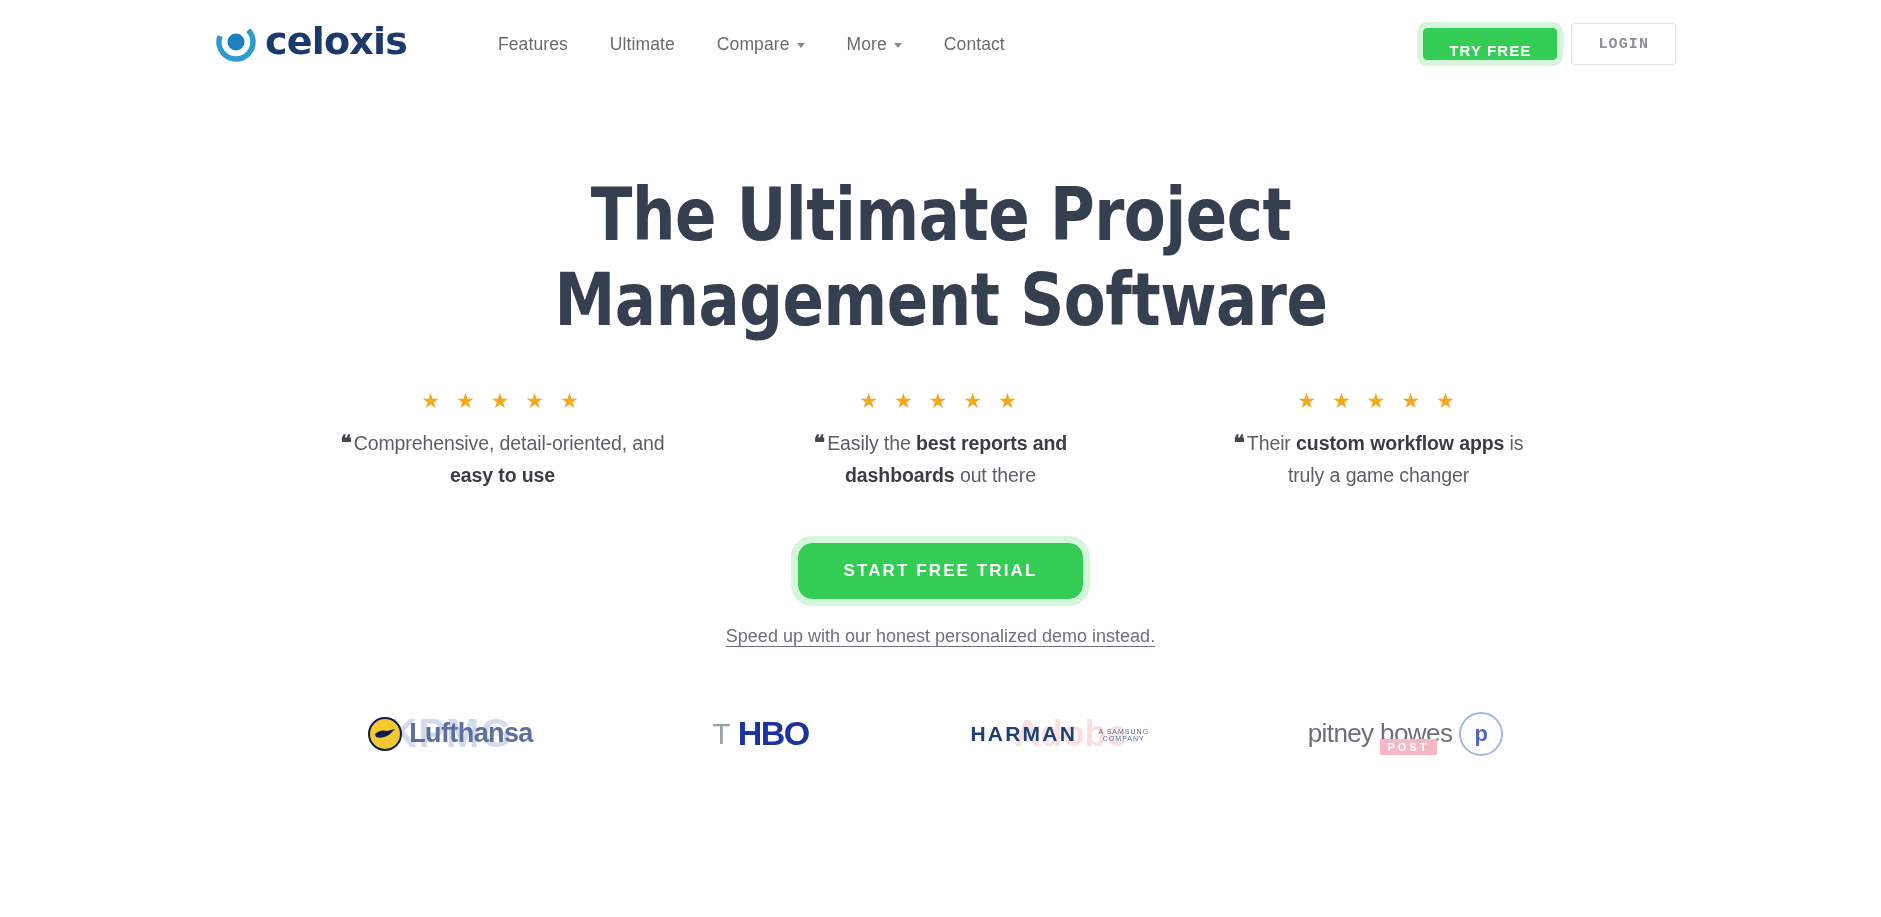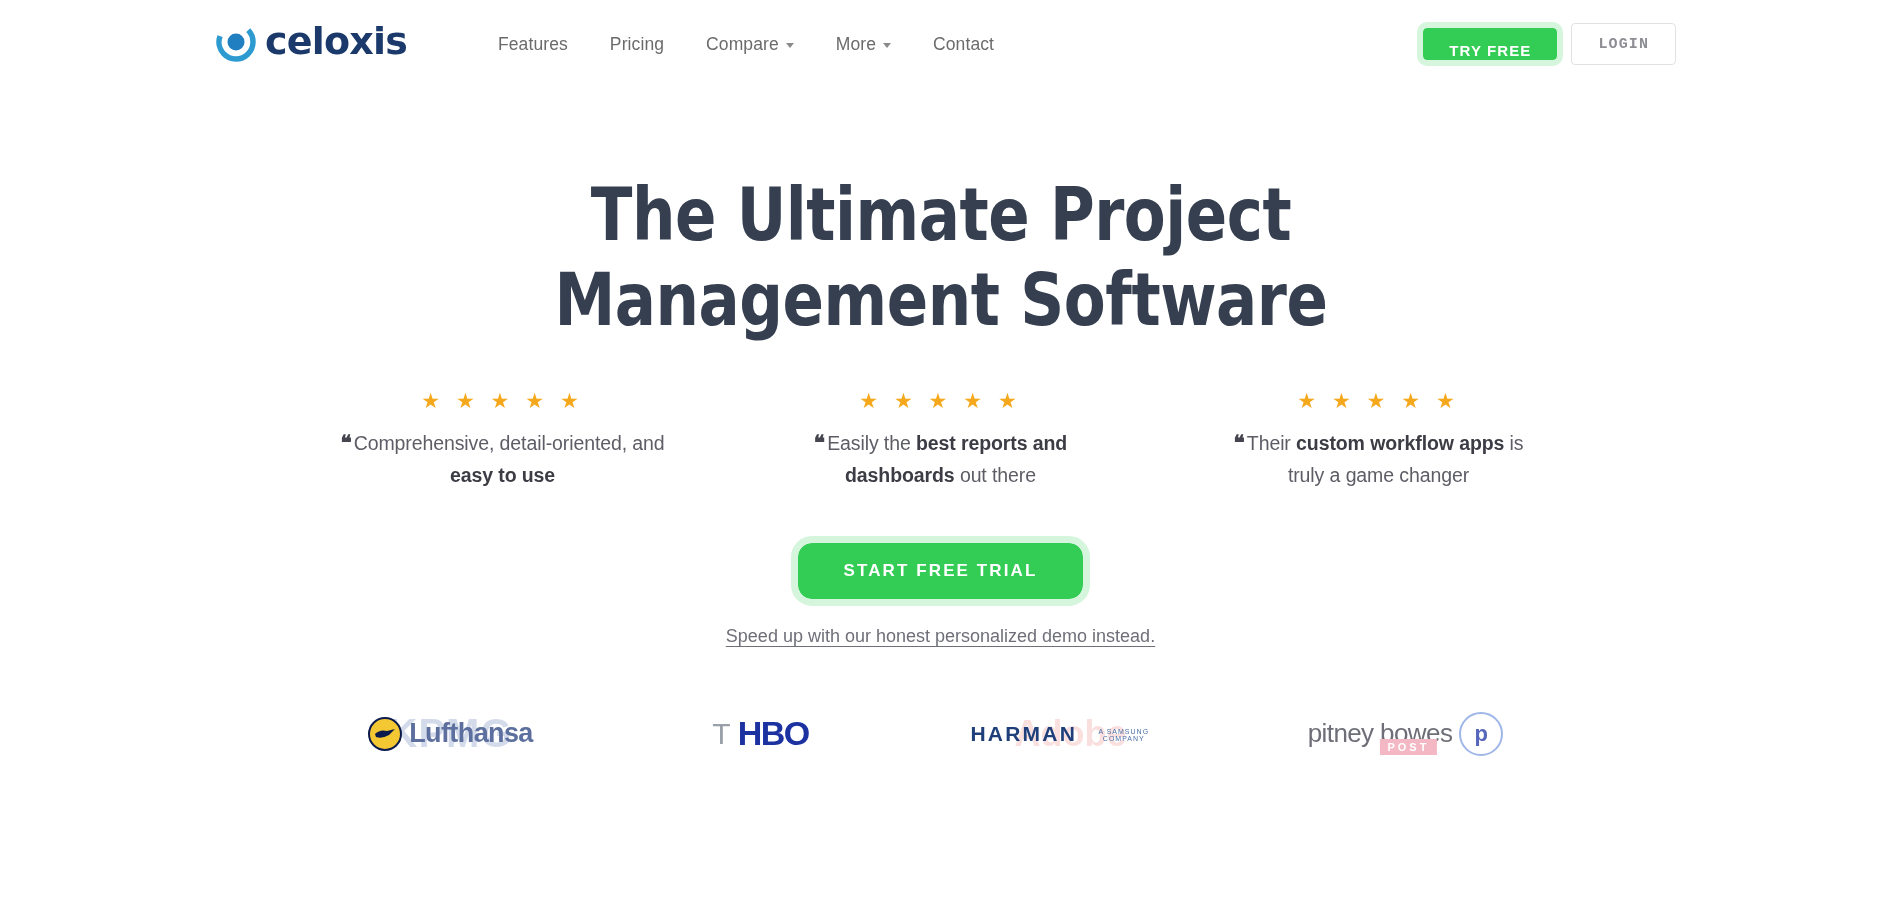--- a/index.html
+++ b/index.html
@@ -285,21 +285,21 @@
       </svg>
     </span>
     <span class="logo-text">celoxis</span>
   </div>
 
   <nav class="nav">
     <div class="nav-item">
       <span>Features</span>
     </div>
     <div class="nav-item">
-      <span>Pricing</span>
+      <span>Ultimate</span>
     </div>
     <div class="nav-item">
       <span>Compare</span>
       <i class="caret"></i>
     </div>
     <div class="nav-item">
       <span>More</span>
       <i class="caret"></i>
     </div>
     <div class="nav-item">

